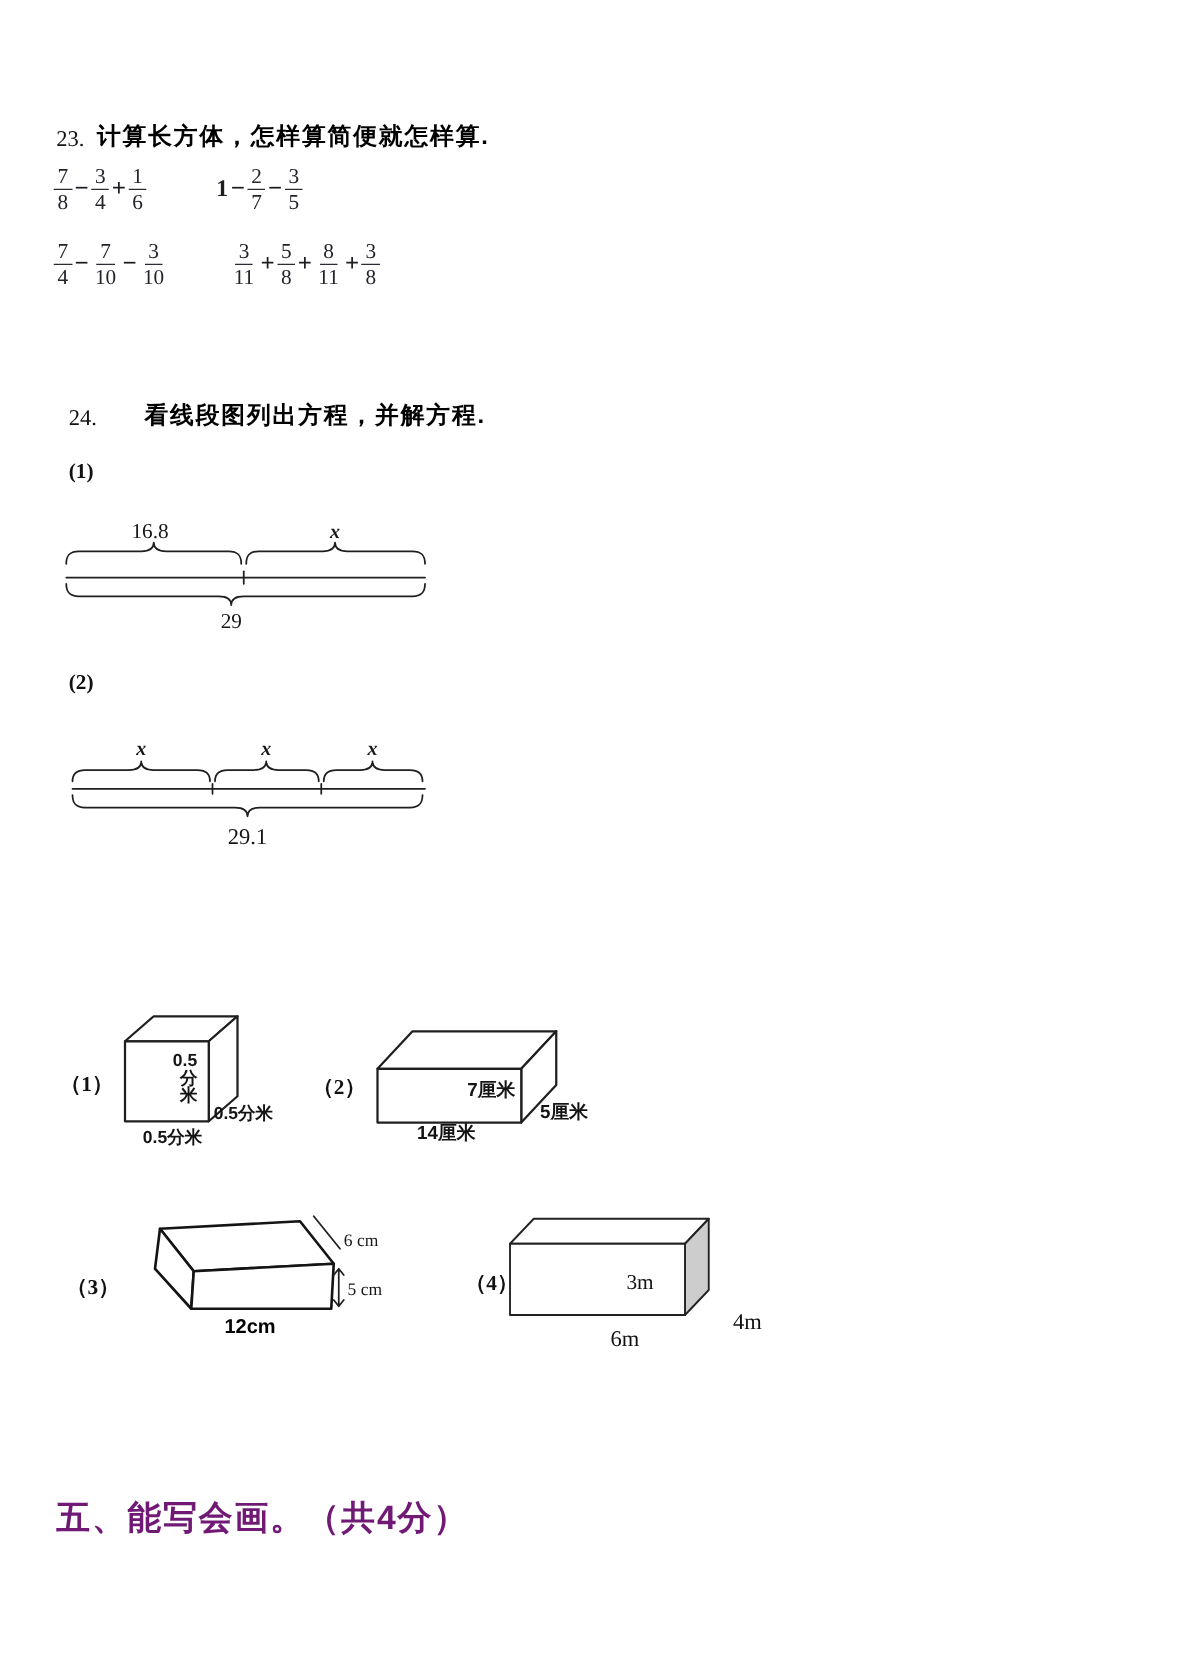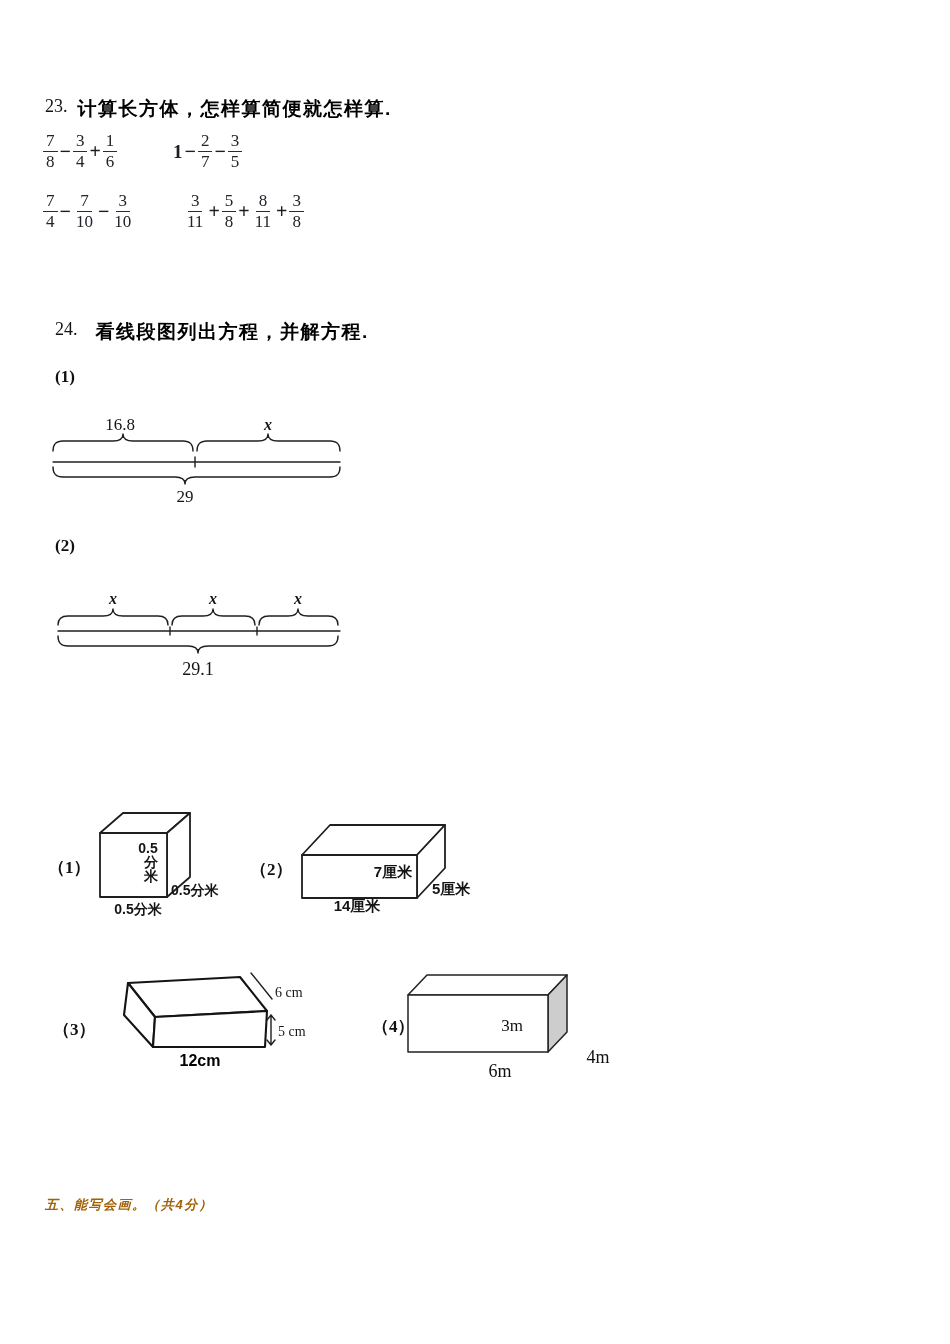--- a/index.html
+++ b/index.html
@@ -1,25 +1,25 @@
 <!DOCTYPE html>
 <html><head>
 <meta charset="utf-8">
 <style>
   html,body{margin:0;padding:0;background:#ffffff;}
   #page{position:relative;width:950px;height:1344px;background:#ffffff;overflow:hidden;
         font-family:"Liberation Sans",sans-serif;color:#000;}
-  .qhead{position:absolute;display:flex;align-items:flex-start;white-space:nowrap;}
+  .qhead{position:absolute;display:flex;align-items:flex-end;white-space:nowrap;}
   .qnum{font-family:"Liberation Serif",serif;font-size:18px;color:#141414;}
   .qtitle{font-weight:bold;font-size:19px;letter-spacing:1.5px;color:#000;}
   .part-label{position:absolute;font-family:"Liberation Serif",serif;font-weight:bold;
               font-size:17px;color:#111;}
   .fig-label{position:absolute;font-family:"Liberation Serif",serif;font-weight:bold;
              font-size:17px;color:#111;}
-  .section-head{position:absolute;font-weight:bold;font-size:13px;letter-spacing:1.5px;color:#a16207;font-style:italic;}
+  .section-head{position:absolute;font-weight:bold;font-size:27px;letter-spacing:1.5px;color:#701a75;}
   
   .expr{position:absolute;display:inline-flex;align-items:center;
         font-family:"Liberation Serif",serif;color:#23232c;}
   .frac{display:inline-flex;flex-direction:column;align-items:center;
         font-size:17px;line-height:1.08;margin:0 1px;}
   .frac .num{padding:0 3px 1px 3px;border-bottom:1.6px solid #2b2b33;}
   .frac .den{padding:1px 3px 0 3px;}
   .op{font-size:20px;font-weight:bold;color:#1c1c22;margin:0 1px;}
   .int{font-size:19px;font-weight:bold;color:#1c1c22;margin:0 1px;}
   
@@ -109,21 +109,21 @@
       </span>
       <span class="op">+</span>
       <span class="frac">
         <span class="num">3</span>
         <span class="den">8</span>
       </span>
     </div>
 
   <div class="qhead" style="left:55px;top:319px;">
     <span class="qnum">24.</span>
-    <span class="qtitle" style="margin-left:18px;">看线段图列出方程，并解方程.</span>
+    <span class="qtitle" style="margin-left:38px;">看线段图列出方程，并解方程.</span>
   </div>
 
   <div class="part-label" style="left:55px;top:367px;">(1)</div>
 
   <svg style="left:40px;top:405px;" width="320" height="105" viewBox="0 0 320 105">
     <text class="num-label" x="80" y="25" text-anchor="middle">16.8</text>
     <text class="x-label" x="228" y="25" text-anchor="middle">x</text>
     <path class="stroke" d="M 13 46 C 13 40, 15 36, 23 36 L 73 36 C 79 36, 83 34, 83 29 C 83 34, 87 36, 93 36 L 143 36 C 151 36, 153 40, 153 46"></path>
     <path class="stroke" d="M 157 46 C 157 40, 159 36, 167 36 L 218 36 C 224 36, 228 34, 228 29 C 228 34, 232 36, 238 36 L 290 36 C 298 36, 300 40, 300 46"></path>
     <path class="stroke" d="M 13 57 L 300 57"></path>

